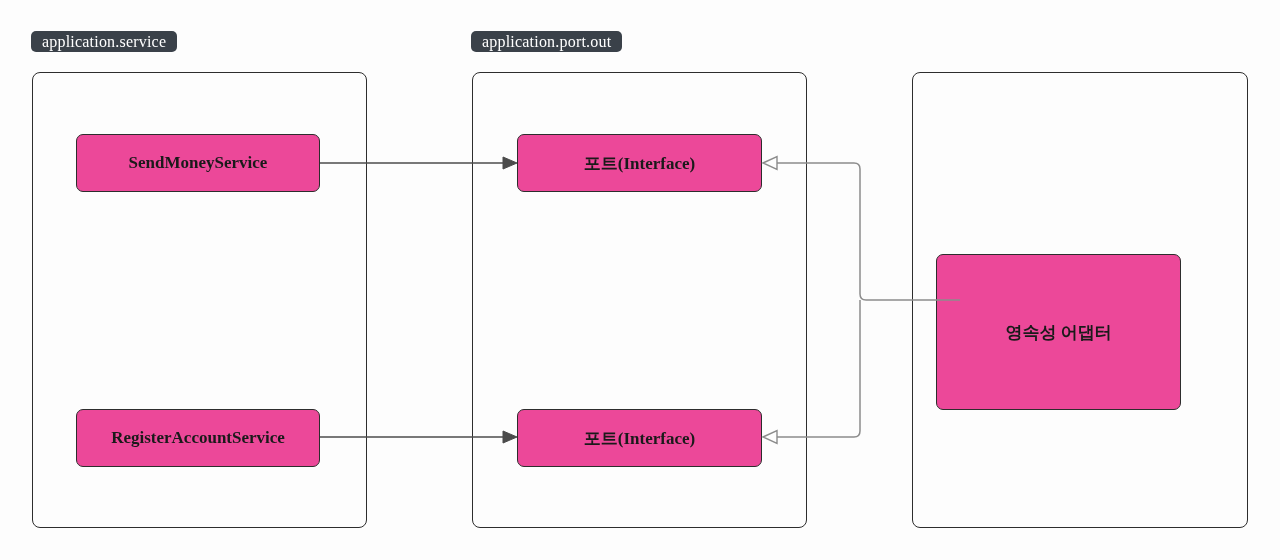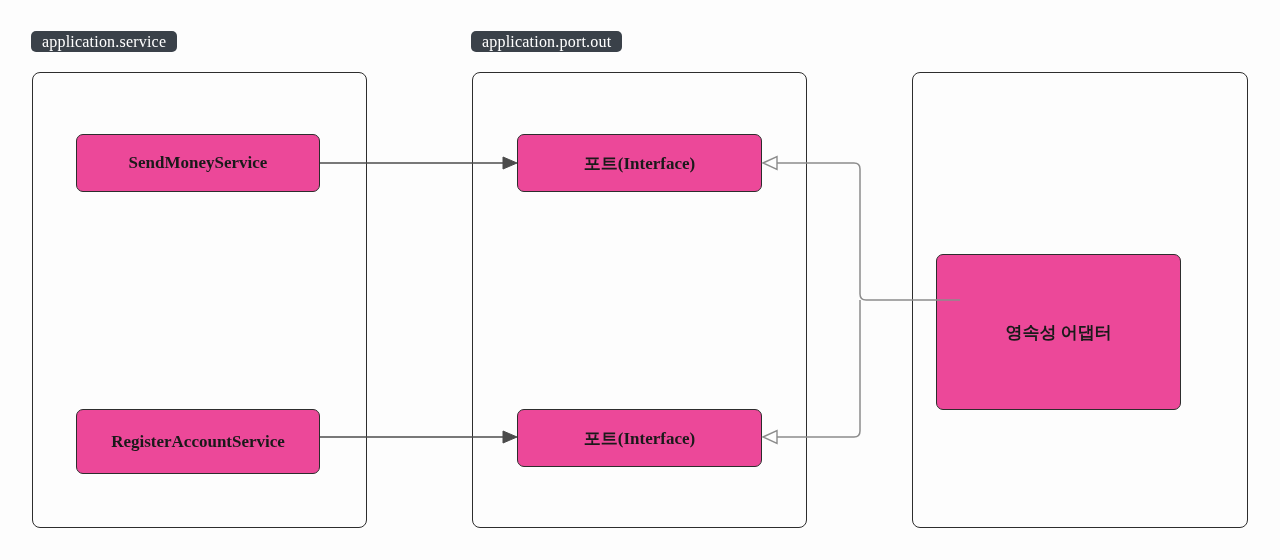--- a/index.html
+++ b/index.html
@@ -53,21 +53,21 @@
     background: #ec4899;
     display: flex;
     align-items: center;
     justify-content: center;
     font-weight: bold;
     font-size: 17px;
     color: #1a1a1a;
     text-align: center;
   }
   .node-send     { left: 76px;  top: 134px; width: 244px; height: 58px; }
-  .node-register { left: 76px;  top: 409px; width: 244px; height: 65px; }
+  .node-register { left: 76px;  top: 409px; width: 244px; height: 58px; }
   .node-port-top    { left: 517px; top: 134px; width: 245px; height: 58px; }
   .node-port-bottom { left: 517px; top: 409px; width: 245px; height: 58px; }
   .node-adapter  { left: 936px; top: 222px; width: 245px; height: 156px; margin-top: 32px; }
 
   svg.edges {
     position: absolute;
     left: 0; top: 0;
     width: 1280px;
     height: 560px;
     pointer-events: none;

